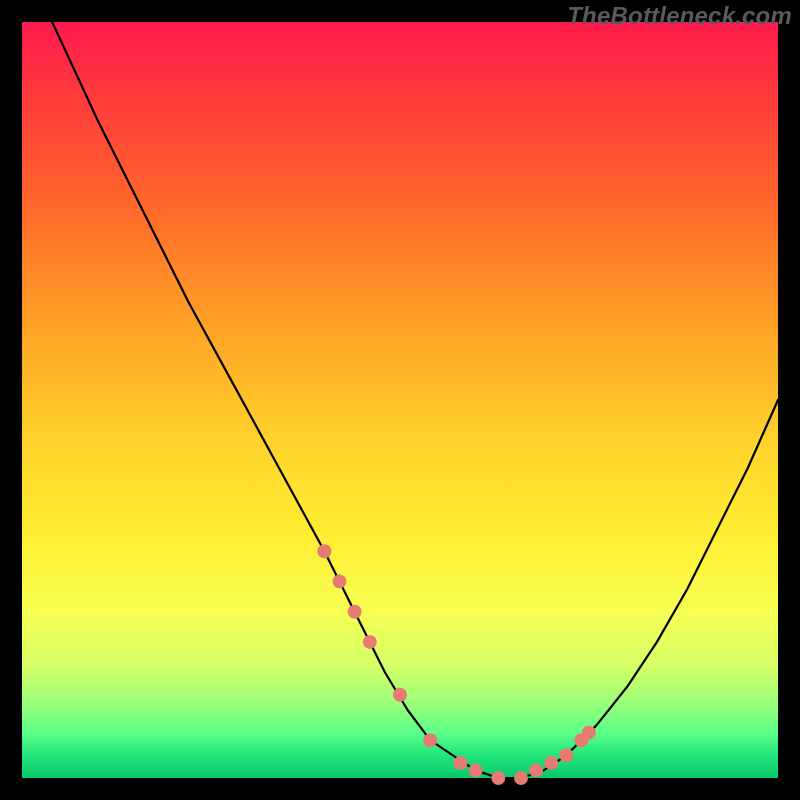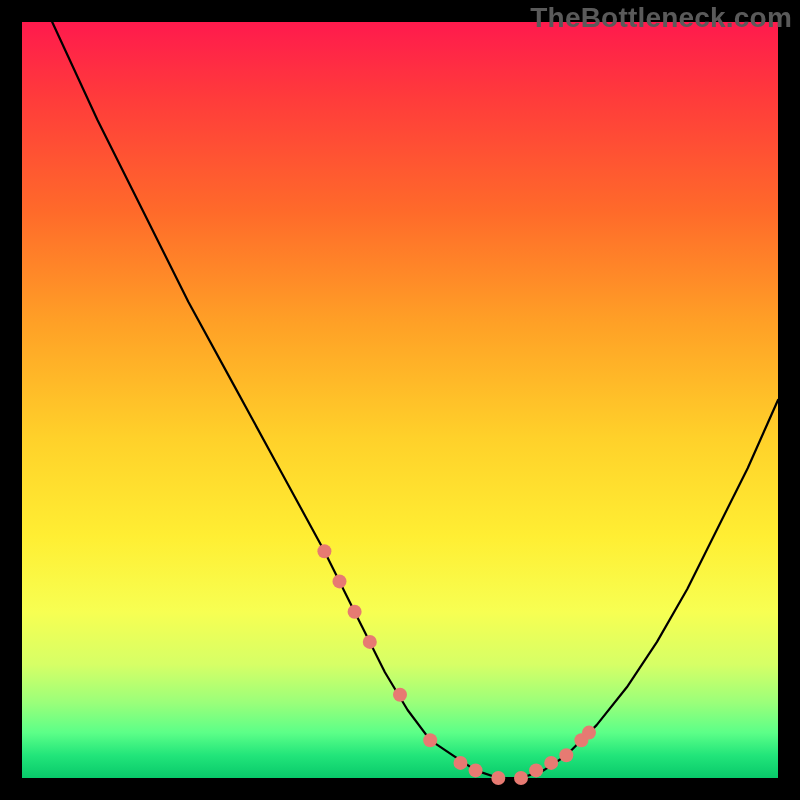--- a/index.html
+++ b/index.html
@@ -37,24 +37,25 @@
       #9bff7a 90%,
       #5cff88 94%,
       #22e57a 97%,
       #08c96a 100%);
   }
   .attribution {
     position: absolute;
     top: 2px;
     right: 8px;
     color: #5a5a5a;
-    font-size: 28px;
+    font-size: 24px;
     font-weight: 600;
     letter-spacing: 0.2px;
     user-select: none;
+    font-style: italic;
   }
   svg.curve {
     position: absolute;
     left: 22px;
     top: 22px;
     width: 756px;
     height: 756px;
     overflow: visible;
   }
   .curve-path {

